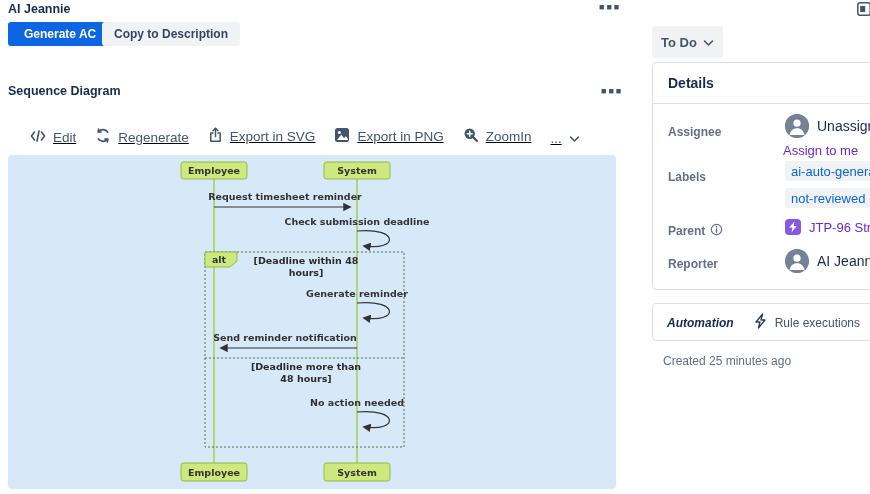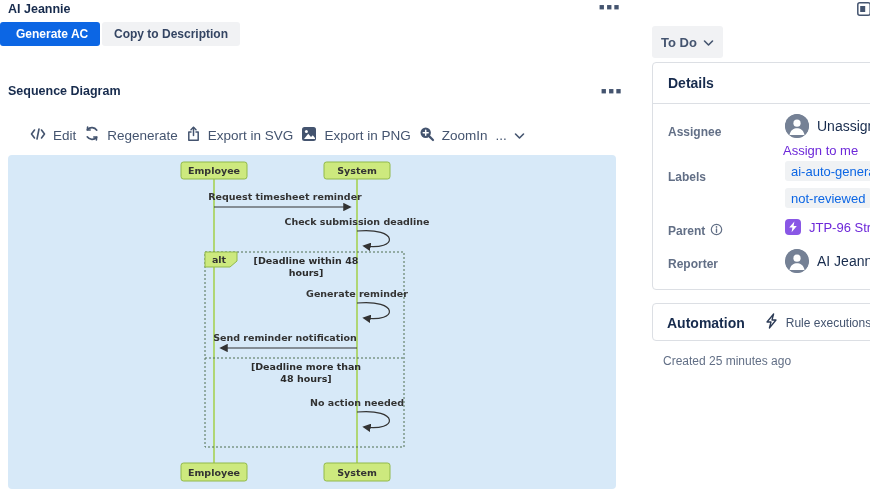--- a/index.html
+++ b/index.html
@@ -7,25 +7,25 @@
               font-family:"Liberation Sans", sans-serif; }
   #app { position:relative; width:870px; height:494px; background:#fff; }
 
   .h-title { position:absolute; font-size:12.5px; font-weight:700; color:#172B4D; }
   .more-dots { position:absolute; font-size:9px; font-weight:700; letter-spacing:2px;
                color:#44546F; cursor:pointer; }
 
   .btn { position:absolute; top:22px; height:24px; border:none; border-radius:3px;
          font-family:"Liberation Sans", sans-serif; font-size:12px; font-weight:600;
          padding:0 12px; cursor:pointer; display:flex; align-items:center; }
-  .btn-primary { left:0; background:#0C66E4; color:#FFFFFF;padding-left:16px; }
+  .btn-primary { left:8px; background:#0C66E4; color:#FFFFFF;padding-left:16px; }
   .btn-subtle  { left:102px; background:#F1F2F4; color:#344563; }
 
   .toolbar { position:absolute; left:30px; top:124px; height:22px; display:flex;
-             align-items:center; gap:8px; }
+             align-items:flex-end; gap:19px;text-decoration:underline; }
   .tb-item { display:flex; align-items:center; gap:7px; color:#44546F;
              font-size:13.5px; font-weight:500; cursor:pointer; white-space:nowrap; }
   .tb-item svg { flex:0 0 auto; }
 
   .diagram-panel { position:absolute; left:8px; top:155px; width:608px; height:334px;
                    background:#D7E9F8; border-radius:4px; }
   .dg-text { font-family:"DejaVu Sans", sans-serif; font-size:9.5px; font-weight:600;
              fill:#333333; }
   .dg-cond { font-family:"DejaVu Sans", sans-serif; font-size:9.5px; font-weight:600;
              fill:#2b2b2b; }
@@ -53,21 +53,21 @@
           padding:0 6px; background:#F0F2F4; border-radius:3px; font-size:13px; color:#0C66E4;
           cursor:pointer; white-space:nowrap; }
 
   .avatar { width:24px; height:24px; border-radius:50%; background:#758195;
             display:flex; align-items:center; justify-content:center; overflow:hidden; }
   .epic-ic { width:16px; height:16px; border-radius:4px; background:#8957E5;
              display:flex; align-items:center; justify-content:center; }
 
   .auto-row { position:absolute; left:14px; top:0; height:38px; display:flex;
               align-items:center; gap:8px; }
-  .auto-title { font-size:14px; font-weight:600; color:#172B4D; margin-right:12px; }
+  .auto-title { font-size:12px; font-weight:600; color:#172B4D; margin-right:12px;font-style:italic; }
   .auto-sub { font-size:12px; color:#44546F; }
 
   .meta-line { position:absolute; left:663px; font-size:12px; color:#626F86; }
 
   #collapse-icon { position:absolute; left:857px; top:2px; }
 </style>
 </head>
 <body>
 
 <div id="app">

